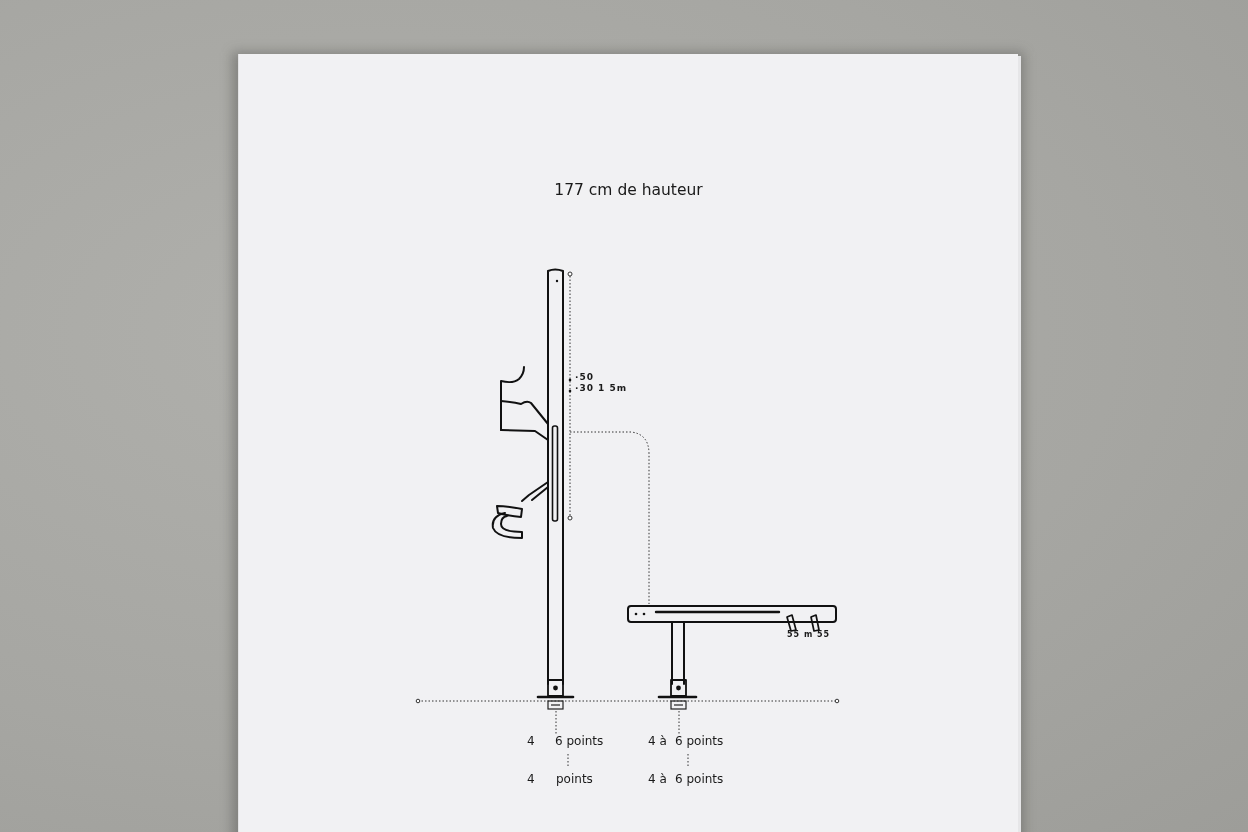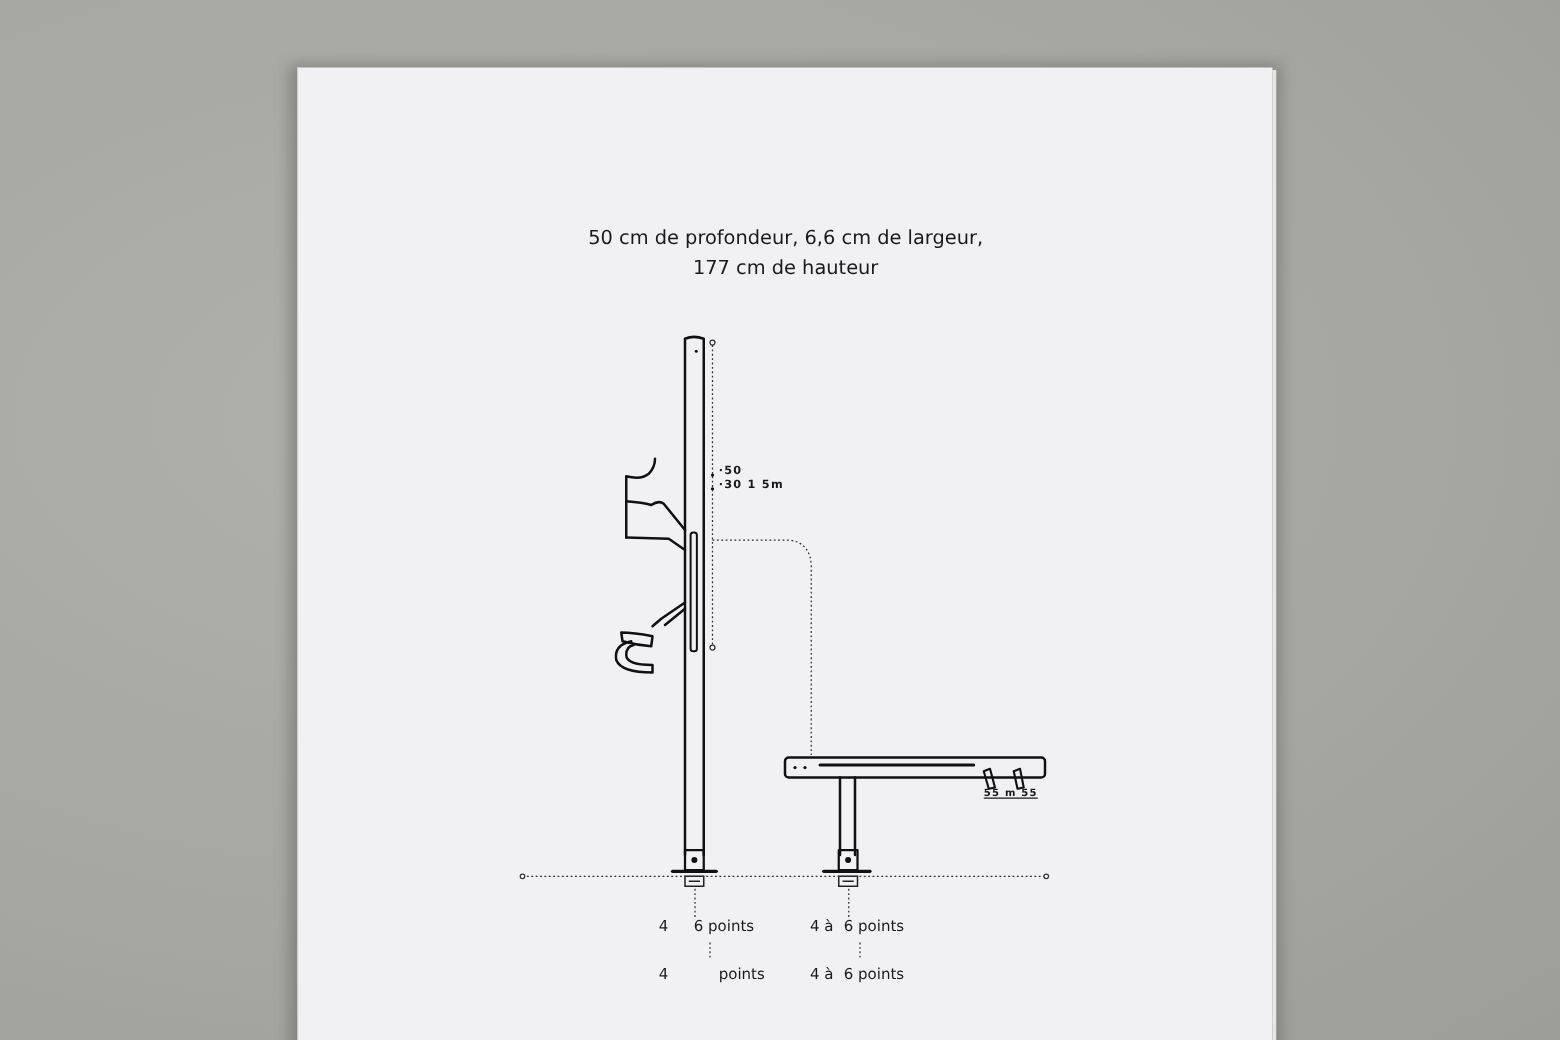--- a/index.html
+++ b/index.html
@@ -87,21 +87,20 @@
 </head>
 <body>
 
 <div class="wall"></div>
 <div class="page-shadow"></div>
 
 <div class="page">
   <div class="page-edge"></div>
 
   <div class="subtitle">
-    <div>50 cm de profondeur, 6,6 cm de largeur,</div>
     <div>177 cm de hauteur</div>
   </div>
 
   <svg class="diagram" viewBox="0 0 779 790" xmlns="http://www.w3.org/2000/svg">
     <g fill="none" stroke="#111" stroke-width="2" stroke-linecap="round" stroke-linejoin="round">
 
       <g>
         <path d="M309 217 L309 630 M324 217 L324 630 M309 217 Q316 214 324 217"></path>
 
         <rect x="313.5" y="372" width="5" height="95" rx="2" stroke-width="1.6"></rect>
@@ -167,24 +166,24 @@
       <circle cx="179" cy="647" r="1.8"></circle>
       <circle cx="598" cy="647" r="1.8"></circle>
     </g>
     <circle cx="318" cy="227" r="1.2" fill="#111"></circle>
     <circle cx="331" cy="326" r="1.3" fill="#111"></circle>
     <circle cx="331" cy="337" r="1.3" fill="#111"></circle>
   </svg>
 
   <div class="lbl" style="left:336px;top:318px;font-size:9px;font-weight:bold;letter-spacing:1px;">·50</div>
   <div class="lbl" style="left:336px;top:329px;font-size:9px;font-weight:bold;letter-spacing:1px;">·30 1 5m</div>
-  <div class="lbl" style="left:548px;top:576px;font-size:8px;font-weight:bold;letter-spacing:1px;text-decoration:underline;">55 m 55</div>
+  <div class="lbl" style="left:548px;top:576px;font-size:8px;font-weight:bold;letter-spacing:1px;">55 m 55</div>
 
   <div class="lbl" style="left:288px;top:680px;">4</div>
   <div class="lbl" style="left:316px;top:680px;">6 points</div>
   <div class="lbl" style="left:409px;top:680px;">4 à</div>
   <div class="lbl" style="left:436px;top:680px;">6 points</div>
 
   <div class="lbl" style="left:288px;top:718px;">4</div>
-  <div class="lbl" style="left:336px;top:718px;">points</div>
+  <div class="lbl" style="left:317px;top:718px;">points</div>
   <div class="lbl" style="left:409px;top:718px;">4 à</div>
   <div class="lbl" style="left:436px;top:718px;">6 points</div>
 </div>
 
 </body></html>

